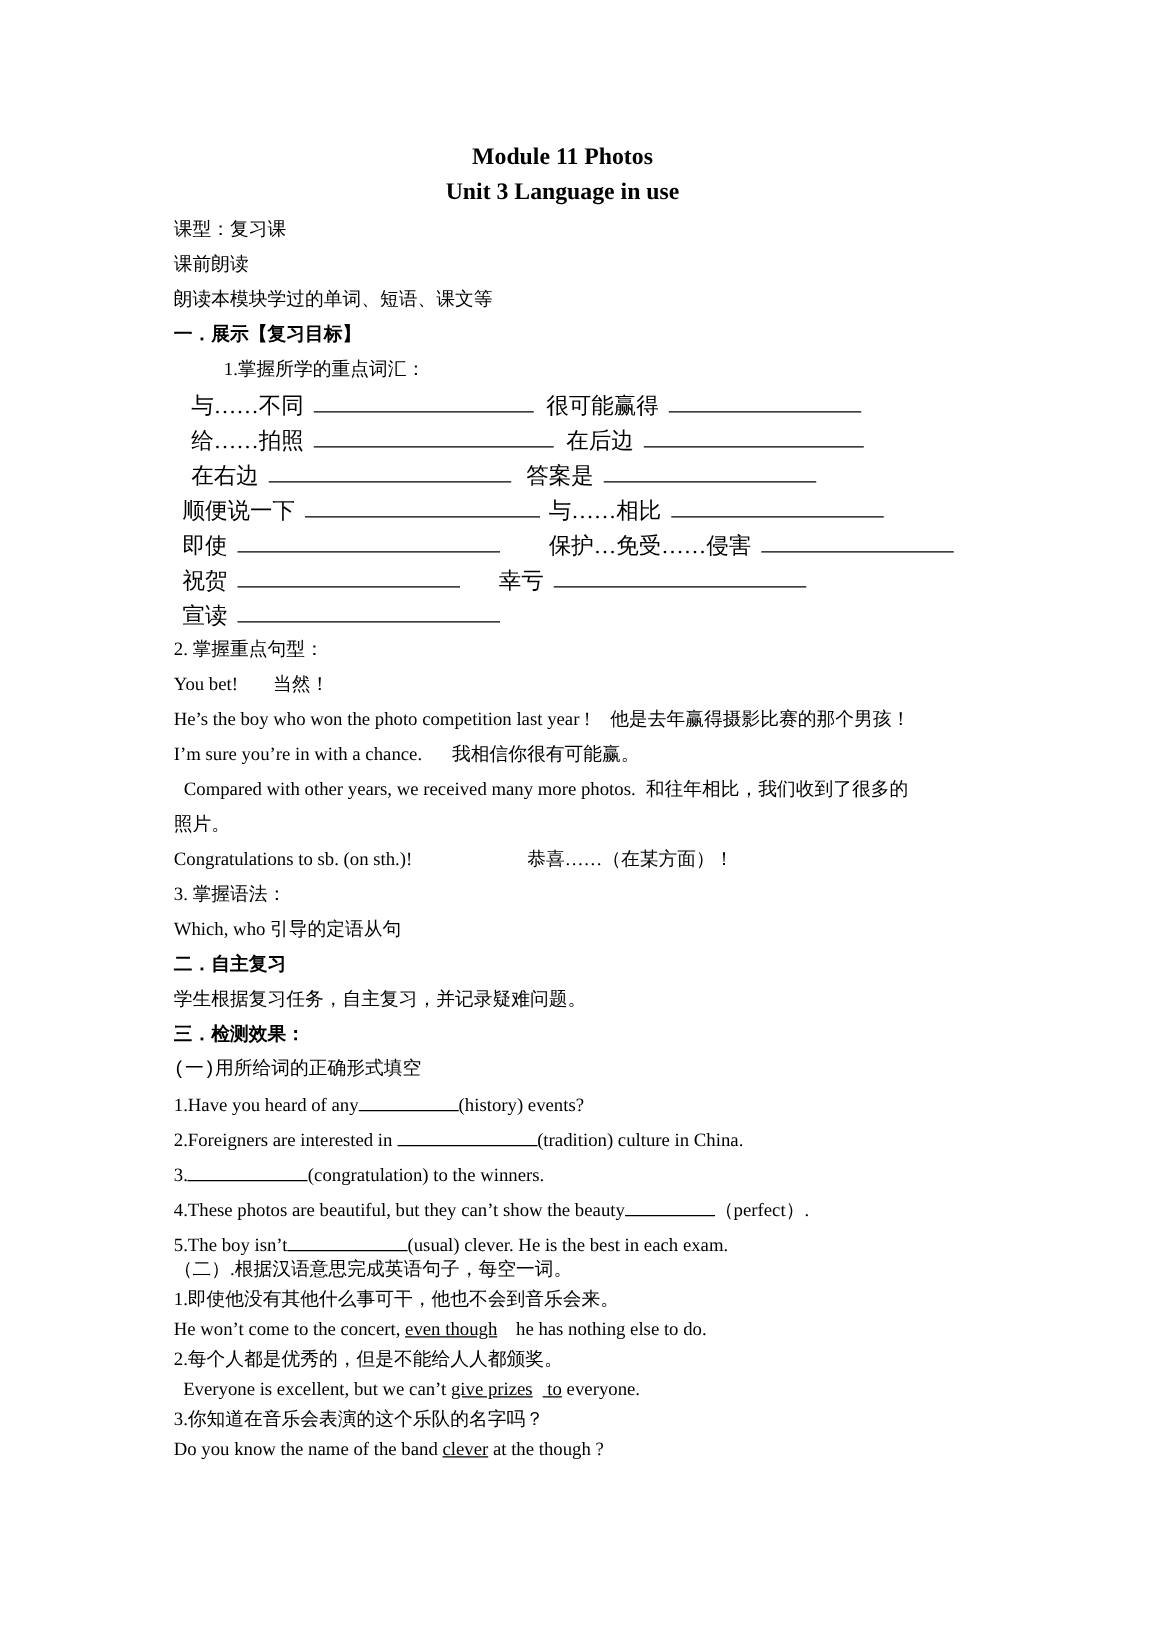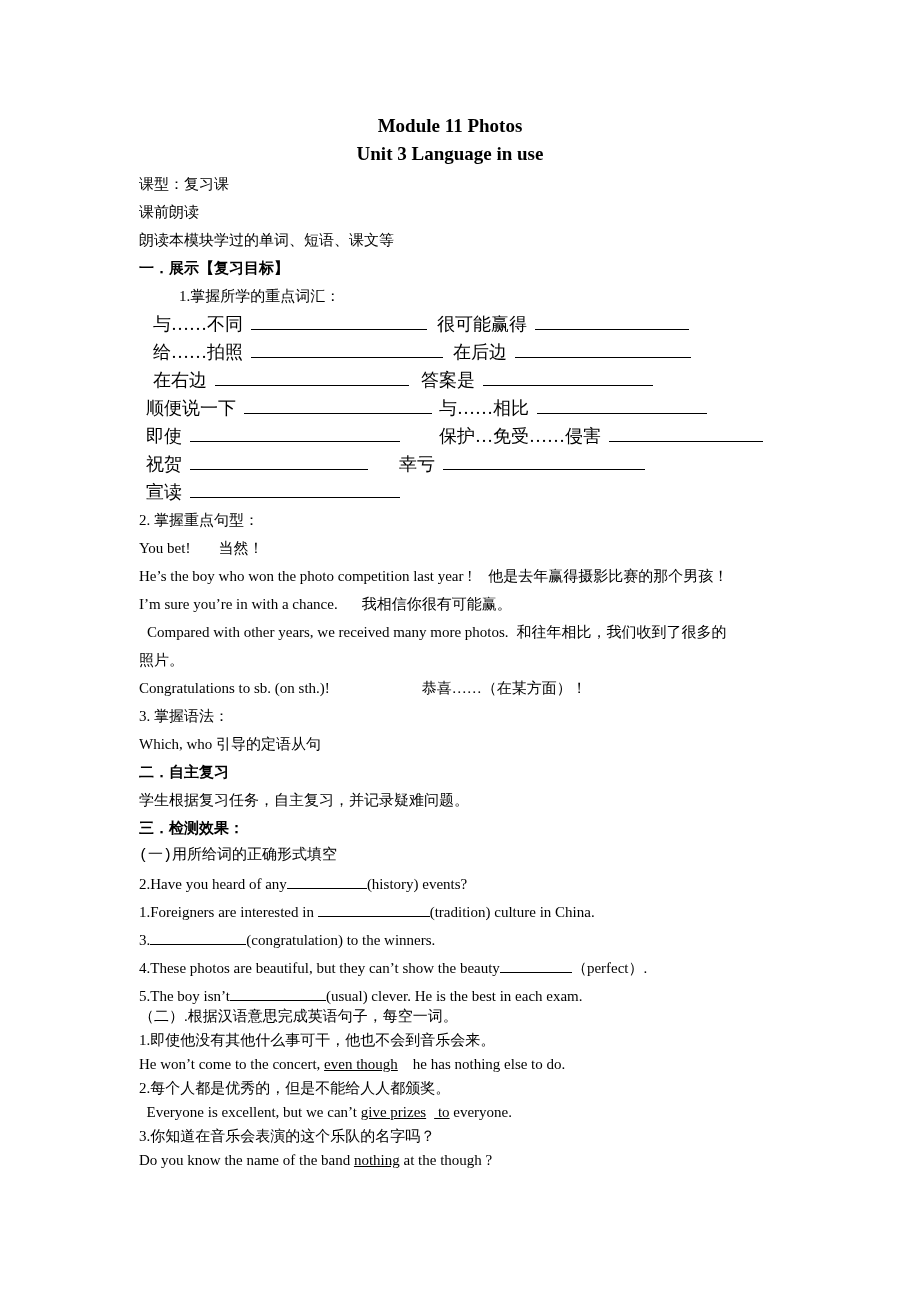--- a/index.html
+++ b/index.html
@@ -58,29 +58,29 @@
 
   <div class="line" style="top:706px;">3. 掌握语法：</div>
   <div class="line" style="top:734px;">Which, who  引导的定语从句</div>
 
   <div class="line bold" style="top:762px;">二．自主复习</div>
   <div class="line" style="top:790px;">学生根据复习任务，自主复习，并记录疑难问题。</div>
 
   <div class="line bold" style="top:818px;">三．检测效果：</div>
   <div class="line" style="top:846px;font-family:Liberation Mono, monospace;">(一)用所给词的正确形式填空</div>
 
-  <div class="line" style="top:874px;"><span>2.Have you heard of any</span><span class="blank" style="width:80px;"></span><span>(history) events?</span></div>
-  <div class="line" style="top:902px;"><span>1.Foreigners are interested in </span><span class="blank" style="width:112px;"></span><span>(tradition) culture in China.</span></div>
+  <div class="line" style="top:874px;"><span>1.Have you heard of any</span><span class="blank" style="width:80px;"></span><span>(history) events?</span></div>
+  <div class="line" style="top:902px;"><span>2.Foreigners are interested in </span><span class="blank" style="width:112px;"></span><span>(tradition) culture in China.</span></div>
   <div class="line" style="top:930px;"><span>3.</span><span class="blank" style="width:96px;"></span><span>(congratulation) to the winners.</span></div>
   <div class="line" style="top:958px;"><span>4.These photos are beautiful, but they can’t show the beauty</span><span class="blank" style="width:72px;"></span><span>（perfect）.</span></div>
   <div class="line" style="top:986px;"><span>5.The boy isn’t</span><span class="blank" style="width:96px;"></span><span>(usual) clever. He is the best in each exam.</span></div>
 
   <div class="line" style="top:1006px;">（二）.根据汉语意思完成英语句子，每空一词。</div>
 
   <div class="line" style="top:1030px;">1.即使他没有其他什么事可干，他也不会到音乐会来。</div>
   <div class="line" style="top:1054px;"><span>He won’t come to the concert, </span><span class="u">even though</span><span style="white-space:pre;">    he has nothing else to do.</span></div>
 
   <div class="line" style="top:1078px;">2.每个人都是优秀的，但是不能给人人都颁奖。</div>
   <div class="line" style="top:1102px;"><span style="white-space:pre;">  Everyone is excellent, but we can’t </span><span class="u">give prizes</span><span style="display:inline-block;width:8px;"></span><span class="u" style="white-space:pre;"> to</span><span> everyone.</span></div>
 
   <div class="line" style="top:1126px;">3.你知道在音乐会表演的这个乐队的名字吗？</div>
-  <div class="line" style="top:1150px;"><span>Do you know the name of the band </span><span class="u">nothing</span><span> at the though ?</span></div>
+  <div class="line" style="top:1150px;"><span>Do you know the name of the band </span><span class="u">clever</span><span> at the though ?</span></div>
 </div>
 
 </body></html>

